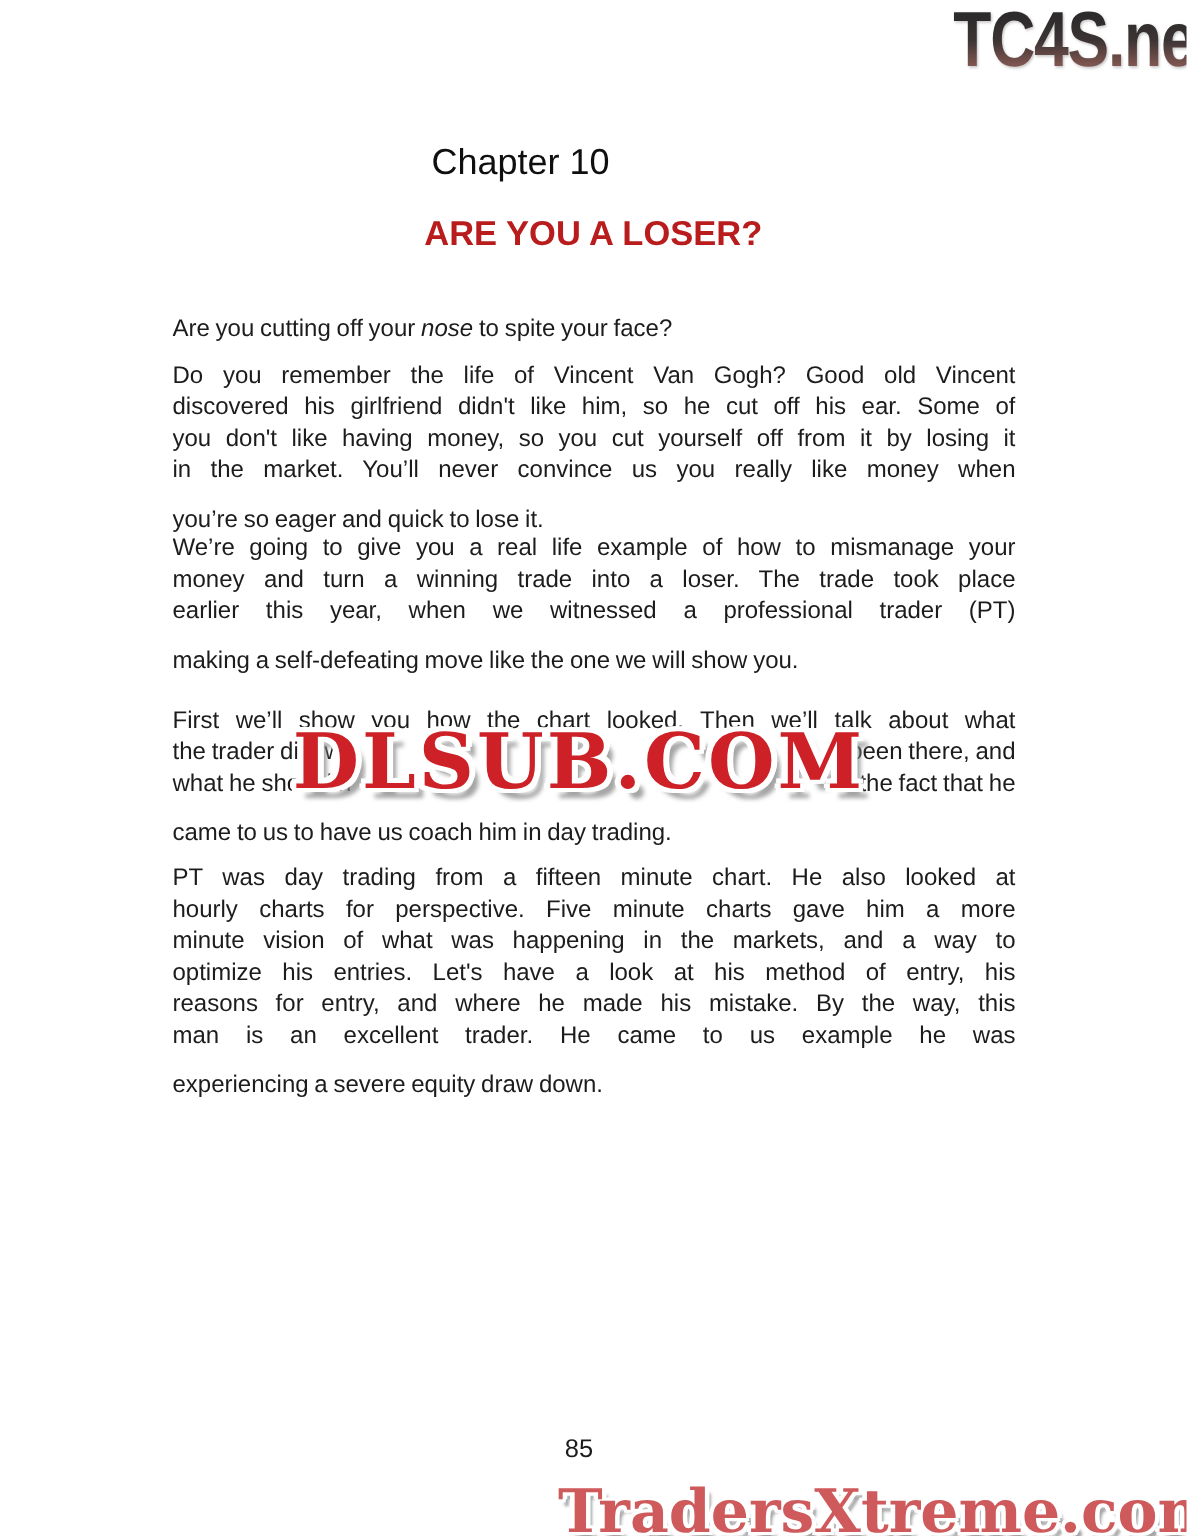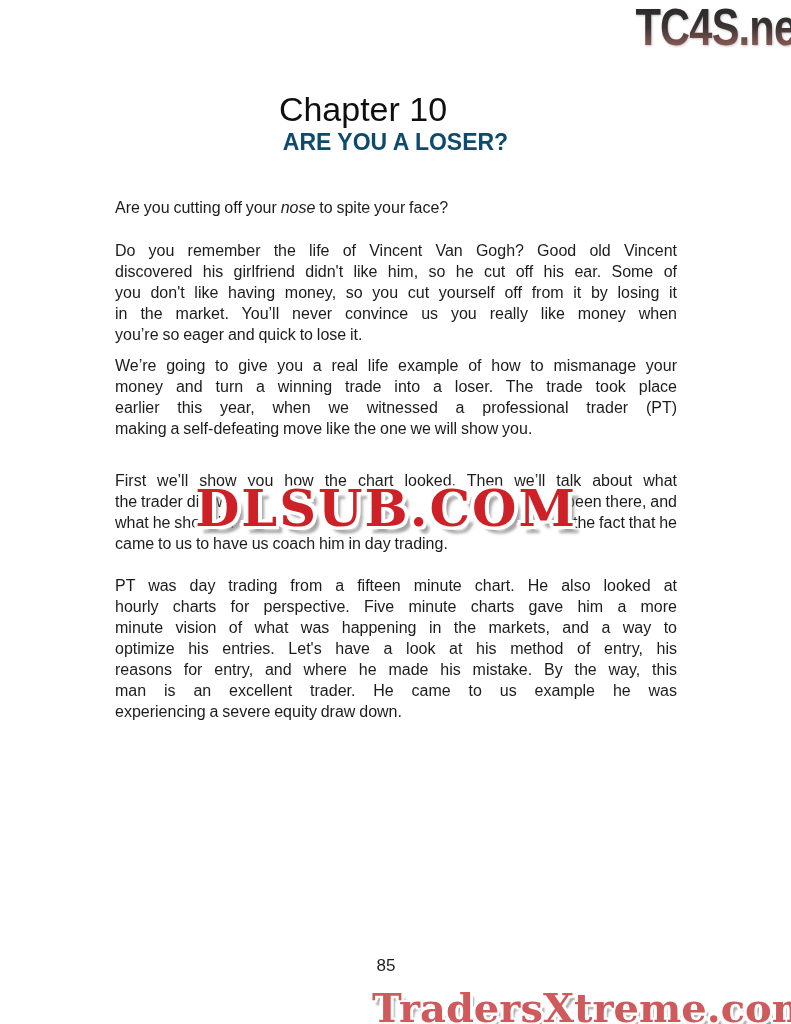--- a/index.html
+++ b/index.html
@@ -12,37 +12,37 @@
     position:absolute;top:1px;right:8px;
     font-family:"Liberation Sans", sans-serif;font-weight:bold;
     font-size:52px;line-height:52px;letter-spacing:-1px;
     transform:scaleX(.80);transform-origin:100% 0;
     background:linear-gradient(180deg,#2d2b2b 20%,#3c3434 50%,#7c544f 80%,#9a625c 100%);
     -webkit-background-clip:text;background-clip:text;color:transparent;
     filter:drop-shadow(1px 1px 1px rgba(120,120,120,.45));
   }
   
   .chapter{
-    position:absolute;top:90px;left:16px;width:694px;text-align:center;
-    font-size:34px;line-height:38px;color:#0f0f0f;
+    position:absolute;top:90px;left:0;width:694px;text-align:center;
+    font-size:24px;line-height:38px;color:#0f0f0f;
   }
   .section{
-    position:absolute;top:129px;left:0;width:791px;text-align:center;
-    font-size:23px;line-height:26px;font-weight:bold;color:#0c4a6e;
+    position:absolute;top:142px;left:0;width:791px;text-align:center;
+    font-size:23px;line-height:26px;font-weight:bold;color:#b91c1c;
   }
   
   .bodytext{position:absolute;left:115px;top:197px;width:562px;font-size:16px;line-height:21px;word-spacing:-.6px;}
   .para{position:absolute;left:0;width:562px;}
   .p1{top:0;}
   .p2{top:43px;}
   .p3{top:158px;}
   .p4{top:273px;}
   .p5{top:378px;}
   .jl{height:21px;overflow:hidden;text-align:justify;text-align-last:justify;}
-  .jl.last{text-align-last:left;}
+  .jl.last{text-align-last:left;margin-top:12px;}
   .split{display:flex;justify-content:space-between;text-align:left;}
   .italic{font-style:italic;}
   
   .watermark{
     position:absolute;left:236px;top:483px;width:300px;height:50px;
     display:flex;align-items:center;justify-content:center;
     font-family:"DejaVu Serif", serif;font-weight:bold;
     font-size:51px;letter-spacing:2px;color:#cd2127;white-space:nowrap;
     text-shadow:
       -3px -3px 0 #fff, 0 -3px 0 #fff, 3px -3px 0 #fff,

